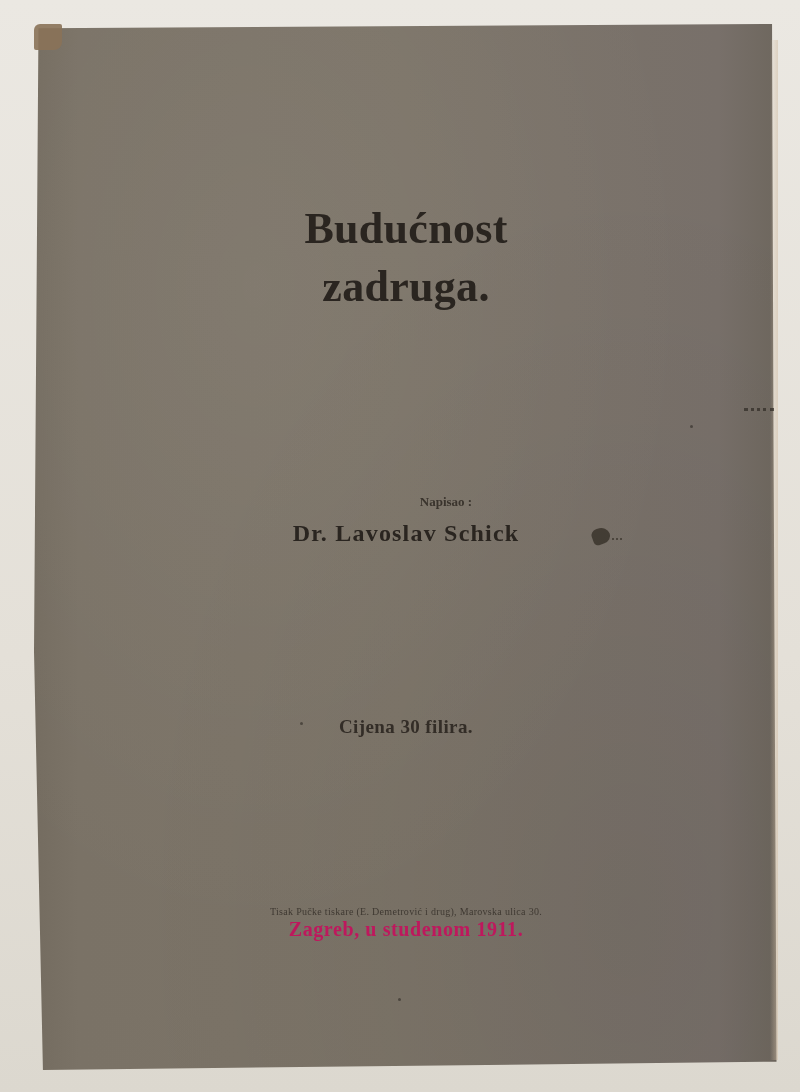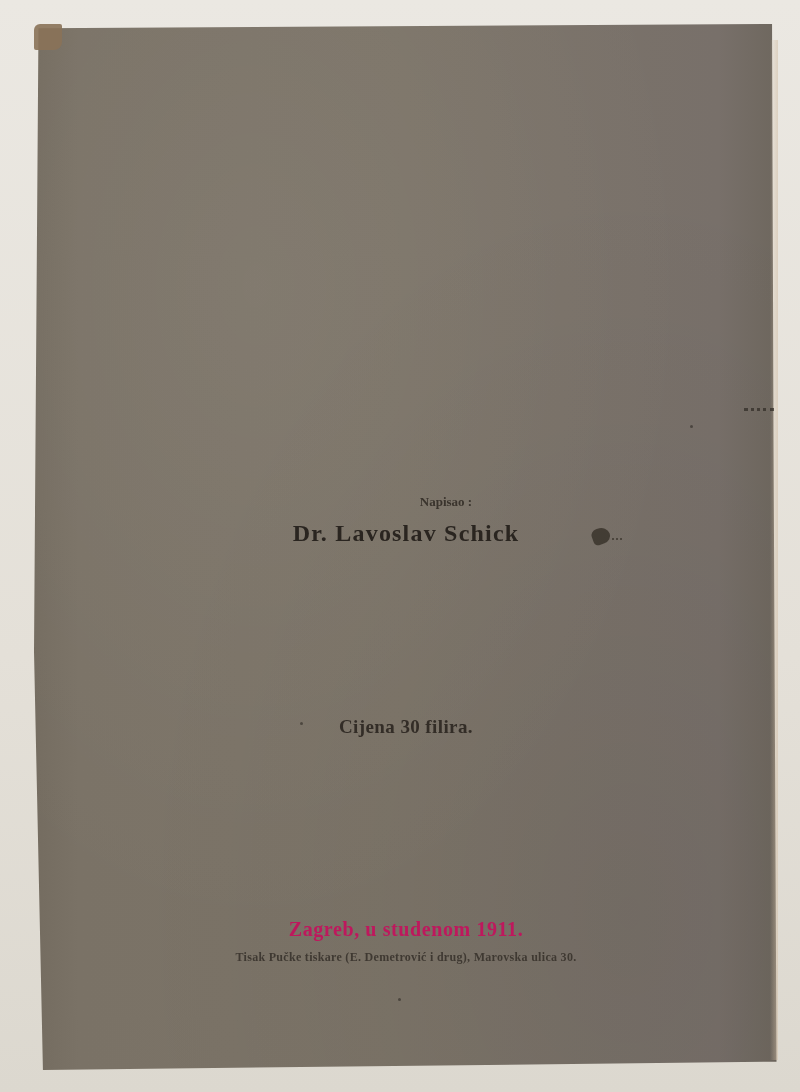--- a/index.html
+++ b/index.html
@@ -31,21 +31,21 @@
       position: absolute; left: 770px; top: 40px; width: 8px; height: 1020px;
       background: linear-gradient(90deg, rgba(0,0,0,0), rgba(210,190,165,0.55));
     }
     .text-block { position: absolute; left: 34px; width: 744px; text-align: center; color: #2a2520; }
     .title { top: 200px; font-weight: bold; font-size: 44px; line-height: 58px; letter-spacing: 0.3px; }
     .title div { margin: 0; }
     .byline-label { top: 494px; font-size: 13px; font-weight: bold; color: #3a342d; padding-left: 40px; }
     .author { top: 520px; font-size: 24px; font-weight: bold; letter-spacing: 1.2px; padding-right: 20px; }
     .price { top: 716px; font-size: 19px; font-weight: bold; color: #332d27; padding-right: 30px; letter-spacing: 0.4px; }
     .place-date { top: 918px; font-size: 20px; font-weight: bold; color: #be185d; letter-spacing: 0.6px; }
-    .printer { top: 950px; font-size: 12px; font-weight: bold; color: #3f3932; letter-spacing: 0.3px; }
+    .printer { top: 906px; font-size: 10px; font-weight: normal; color: #3f3932; letter-spacing: 0.3px; }
     .stain {
       position: absolute; left: 592px; top: 528px; width: 18px; height: 16px;
       background: #3a342c; border-radius: 40% 60% 50% 30%;
       transform: rotate(-20deg); opacity: 0.85;
     }
     .stain-dots {
       position: absolute; left: 612px; top: 538px; width: 10px; height: 4px;
       border-top: 2px dotted #3a342c; opacity: 0.7;
     }
     .edge-mark {
@@ -56,20 +56,22 @@
   </style>
 </head>
 <body>
 
 <div class="backdrop"></div>
 <div class="cover"></div>
 <div class="cover-corner"></div>
 <div class="right-edge"></div>
 
 <div class="text-block title">
+  <div>Budućnost</div>
+  <div>zadruga.</div>
 </div>
 
 <div class="text-block byline-label">Napisao :</div>
 <div class="text-block author">Dr. Lavoslav Schick</div>
 <div class="stain"></div>
 <div class="stain-dots"></div>
 
 <div class="text-block price">Cijena 30 filira.</div>
 
 <div class="text-block place-date">Zagreb, u studenom 1911.</div>

